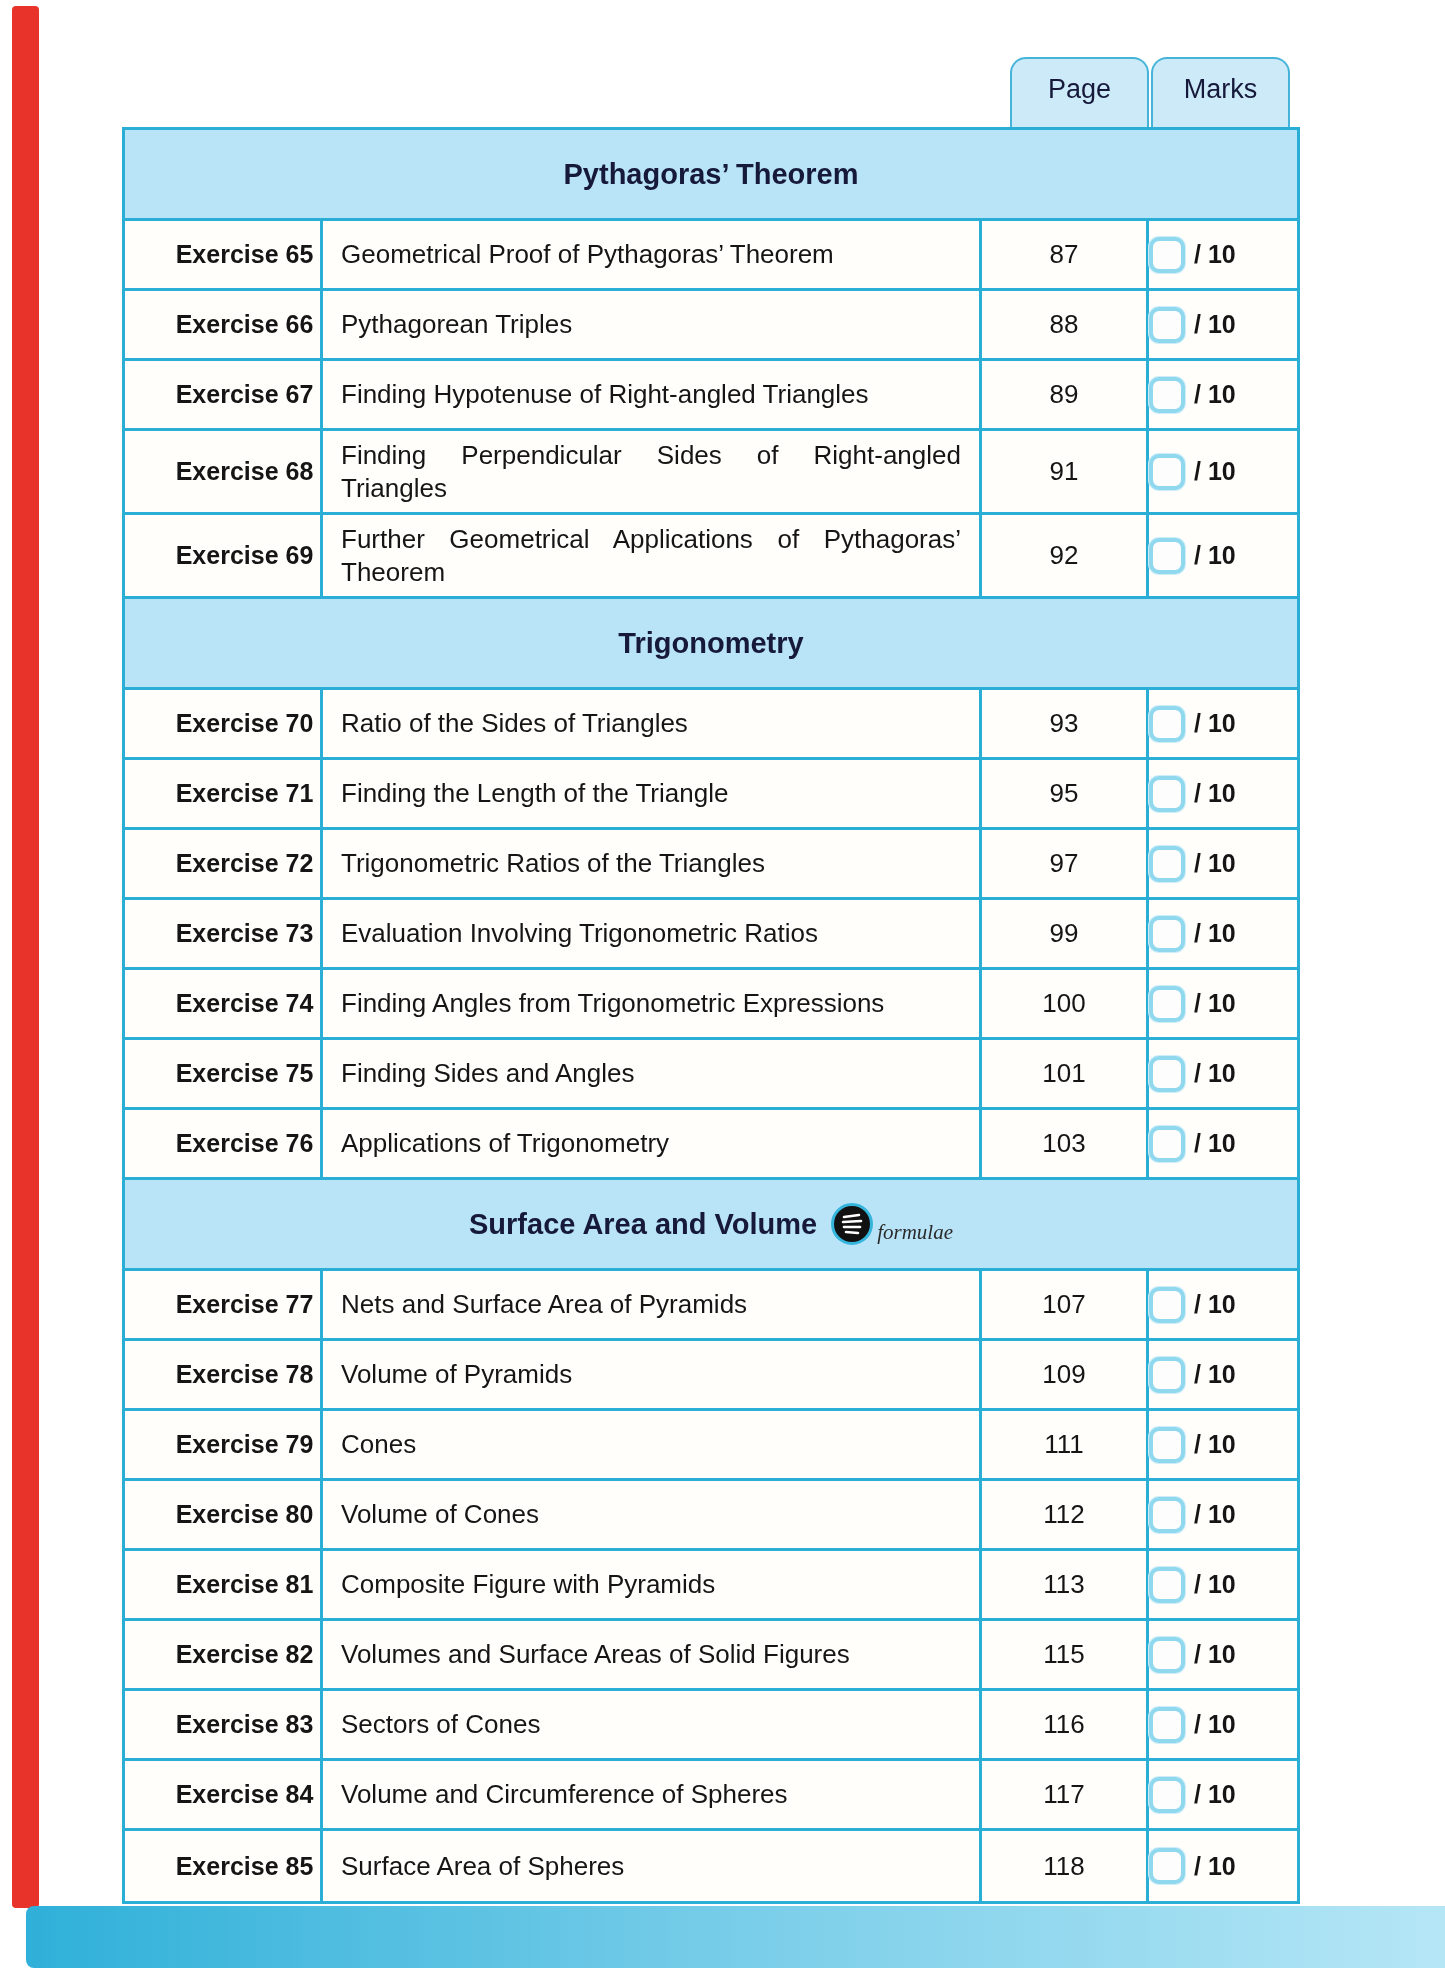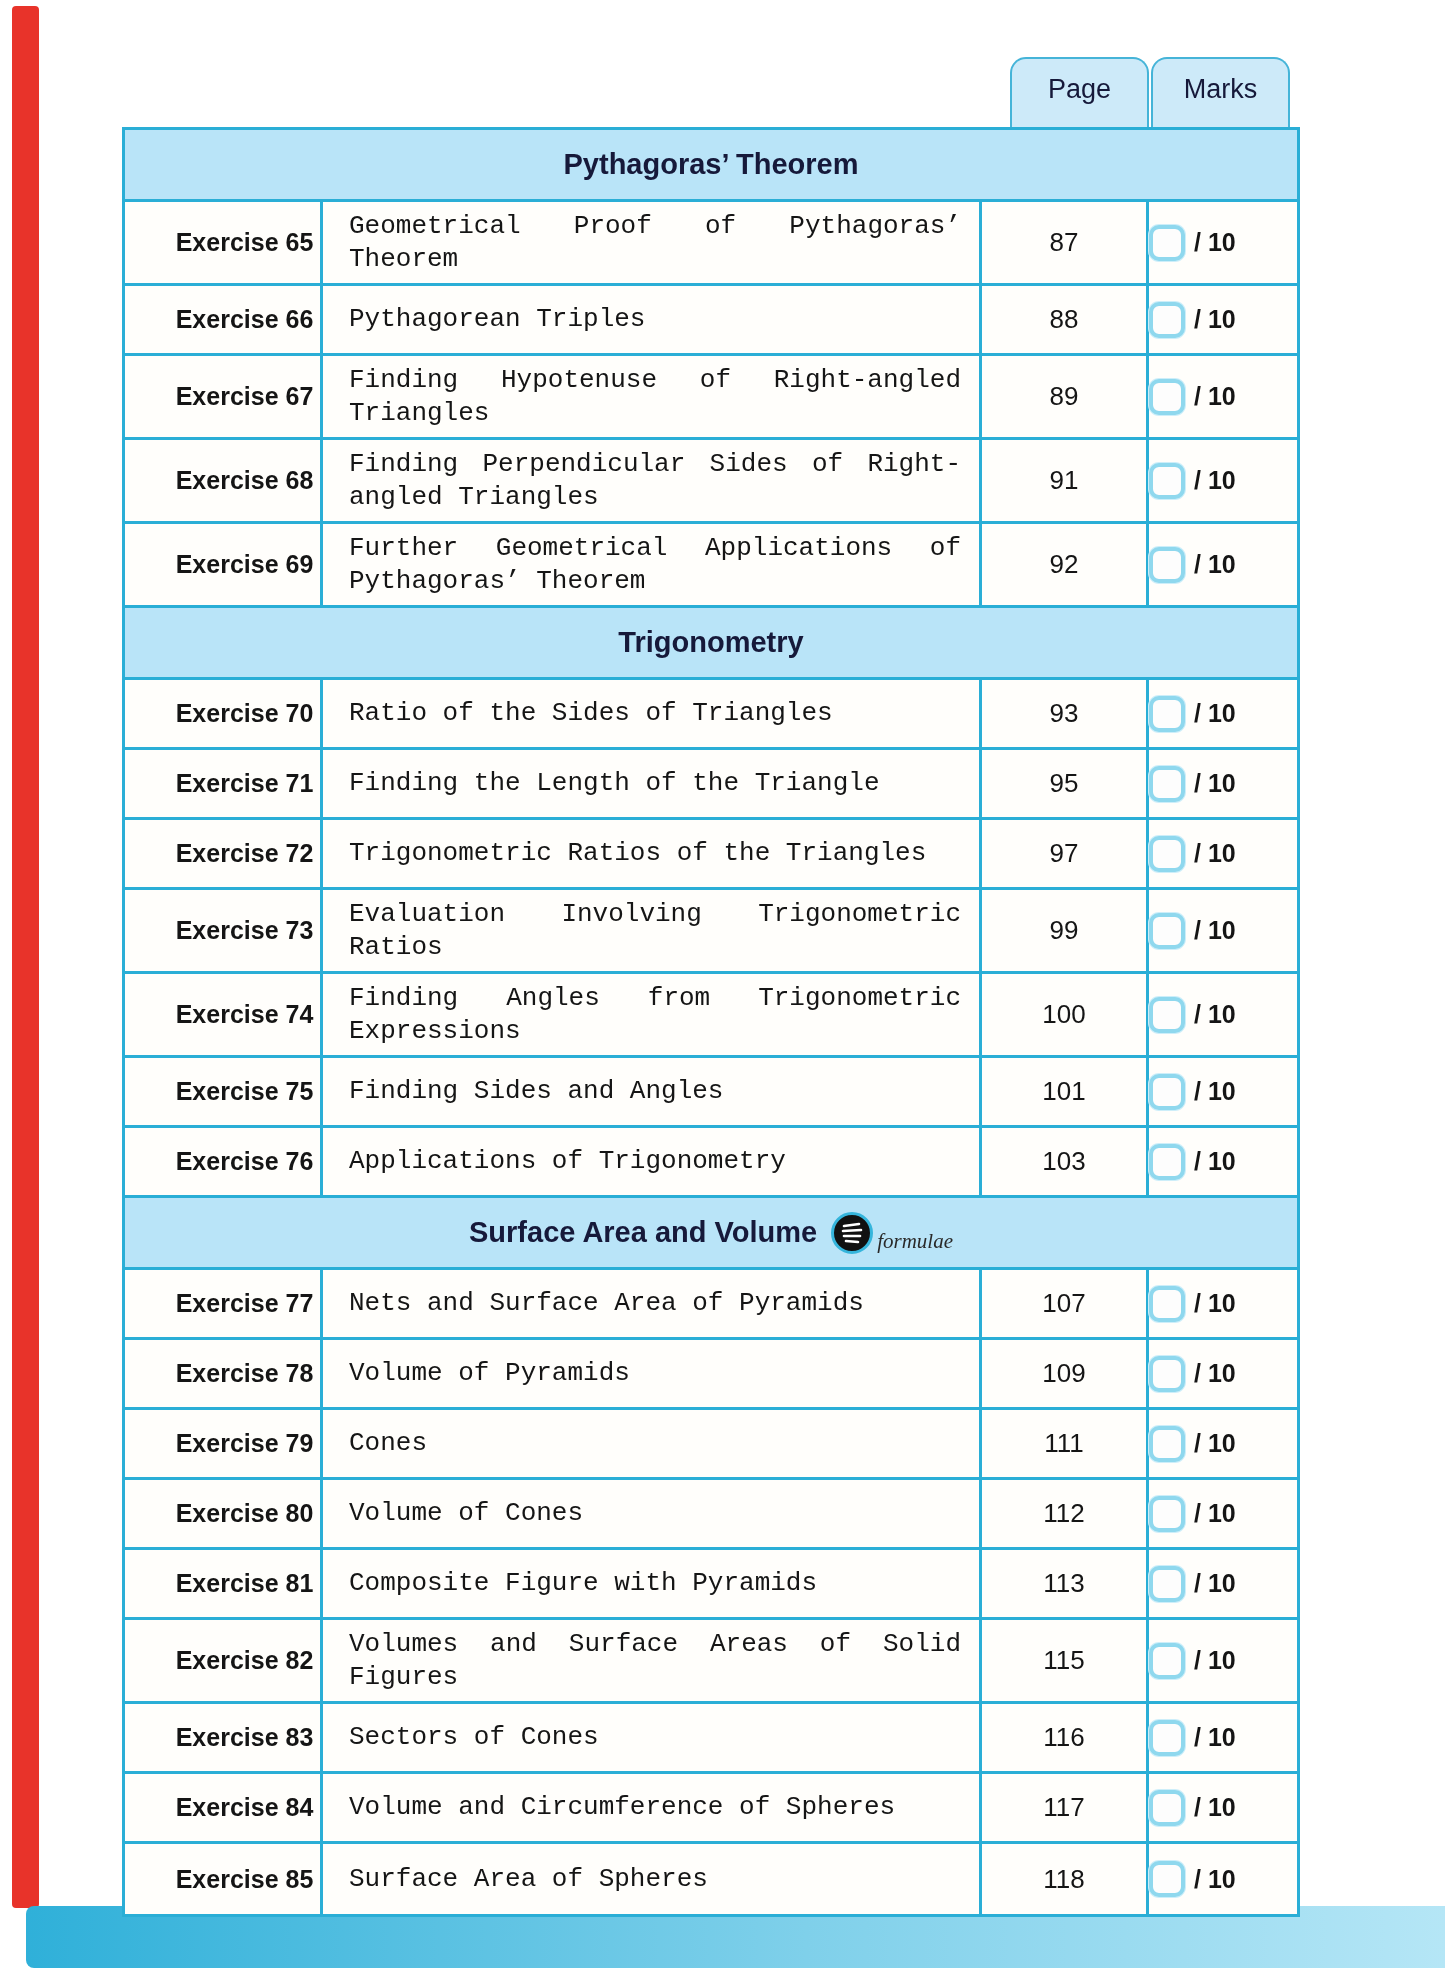--- a/index.html
+++ b/index.html
@@ -36,41 +36,41 @@
     border:2px solid var(--tab-border);border-bottom:none;
     border-radius:16px 16px 0 0;
     display:flex;justify-content:center;align-items:flex-start;
     padding-top:15px;font-size:27px;color:var(--ink);
   }
   .contents-table{
     position:absolute;left:122px;top:127px;width:1178px;z-index:2;
     border:3px solid var(--cyan-border);background:var(--row-bg);
   }
   .section-header{
-    height:72px;background:var(--header-fill);
+    height:91px;background:var(--header-fill);
     border-bottom:3px solid var(--cyan-border);
     display:flex;align-items:center;justify-content:center;gap:14px;
     font-weight:bold;font-size:29px;color:var(--ink);
   }
   .row{
     display:flex;min-height:70px;background:var(--row-bg);
     border-bottom:3px solid var(--cyan-border);
   }
   .contents-table > :last-child{border-bottom:none;}
   .cell{display:flex;align-items:center;}
   .cell-ex{
     width:198px;justify-content:center;font-weight:bold;font-size:25px;
     color:var(--text);border-right:3px solid var(--cyan-border);text-align:center;
     flex:none;
     padding-left:44px;
   }
   .cell-desc{
-    flex:1;font-family:Liberation Mono, monospace;font-size:26px;color:var(--text);
+    flex:1;font-family:Liberation Sans, sans-serif;font-size:26px;color:var(--text);
     padding:8px 18px;border-right:3px solid var(--cyan-border);
-    text-align:justify;line-height:1.25;margin-left:8px;
+    text-align:justify;line-height:1.25;
   }
   .cell-page{
     width:167px;justify-content:center;font-size:26px;color:var(--text);
     border-right:3px solid var(--cyan-border);flex:none;
   }
   .cell-marks{
     width:148px;justify-content:flex-start;gap:9px;font-weight:bold;font-size:25px;
     color:var(--text);flex:none;
   }
   .checkbox{

